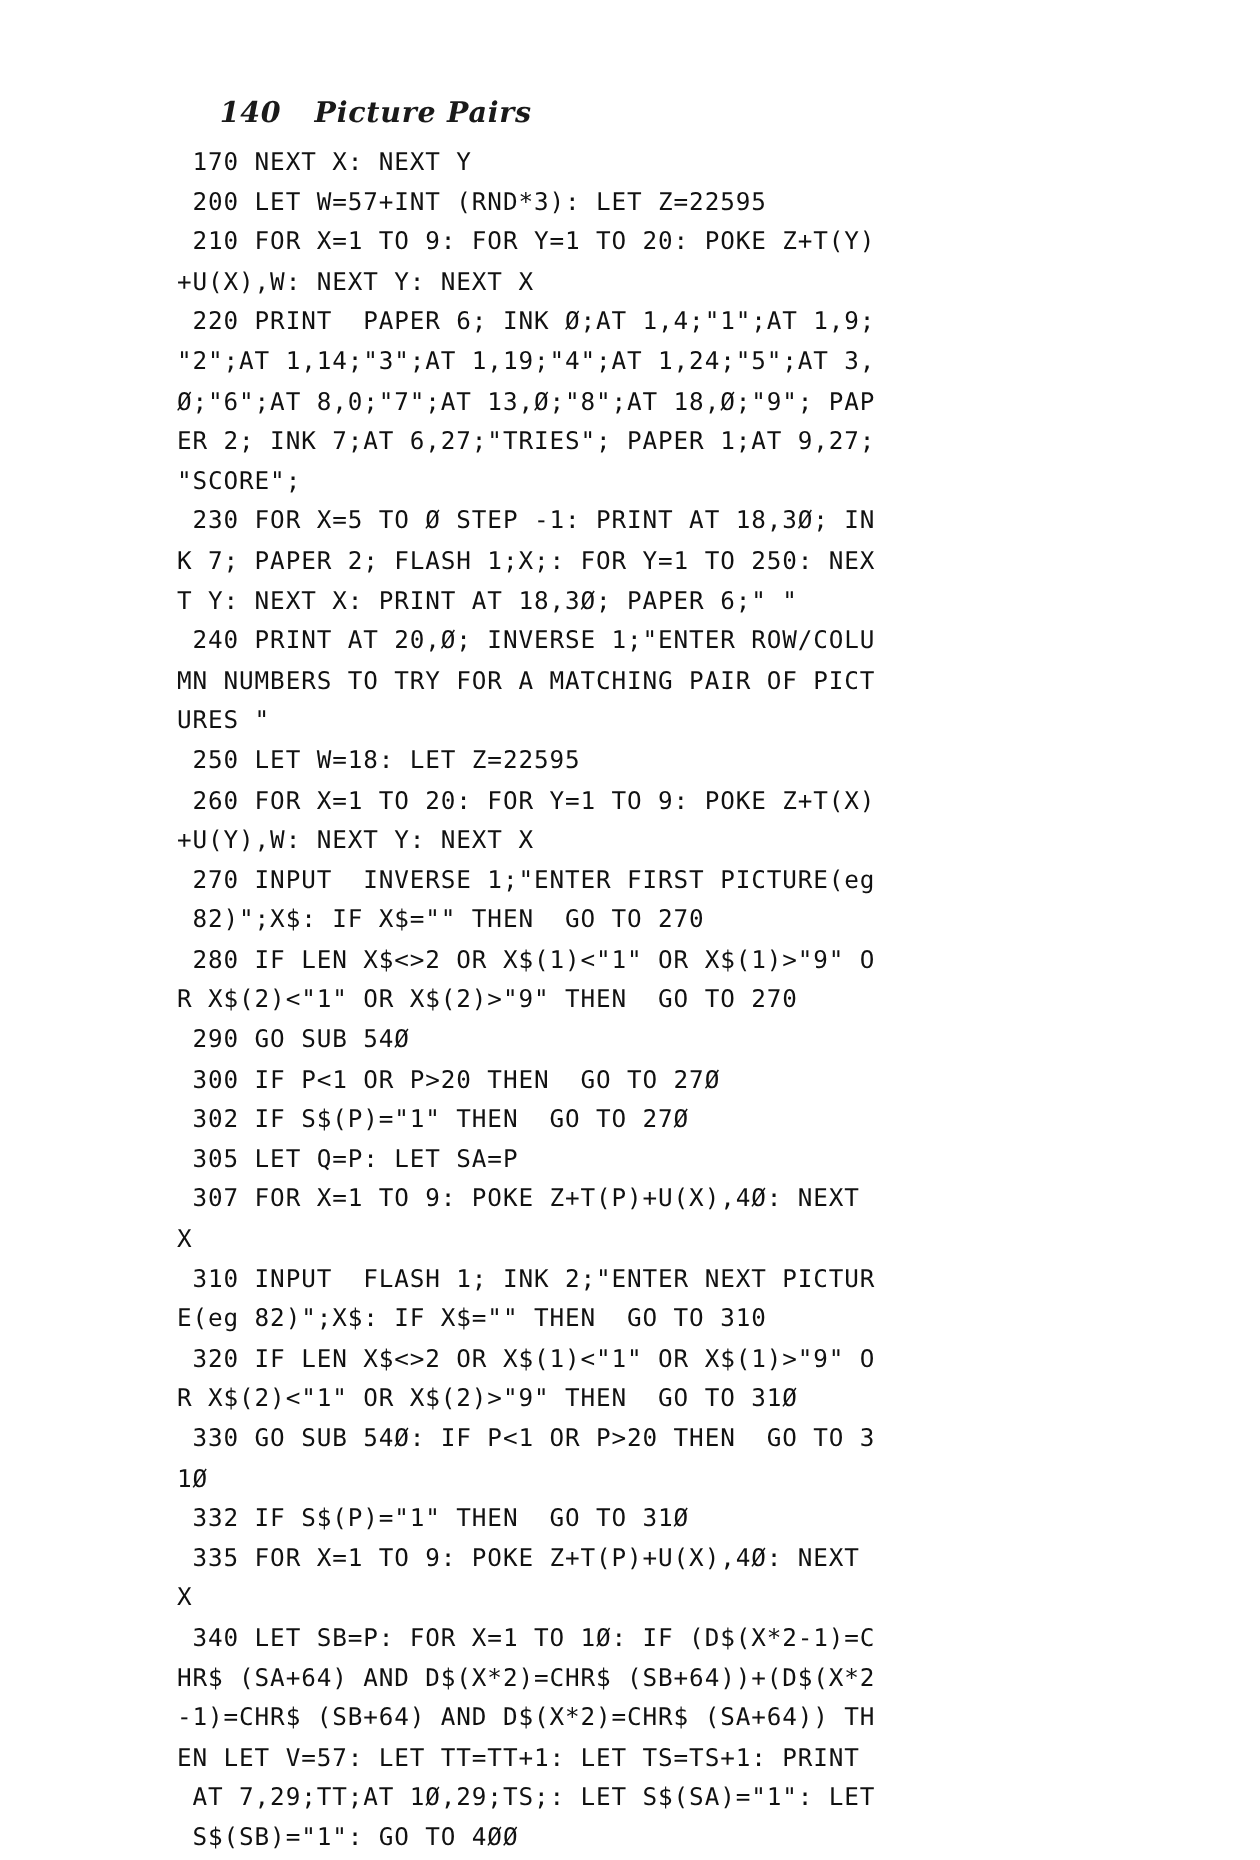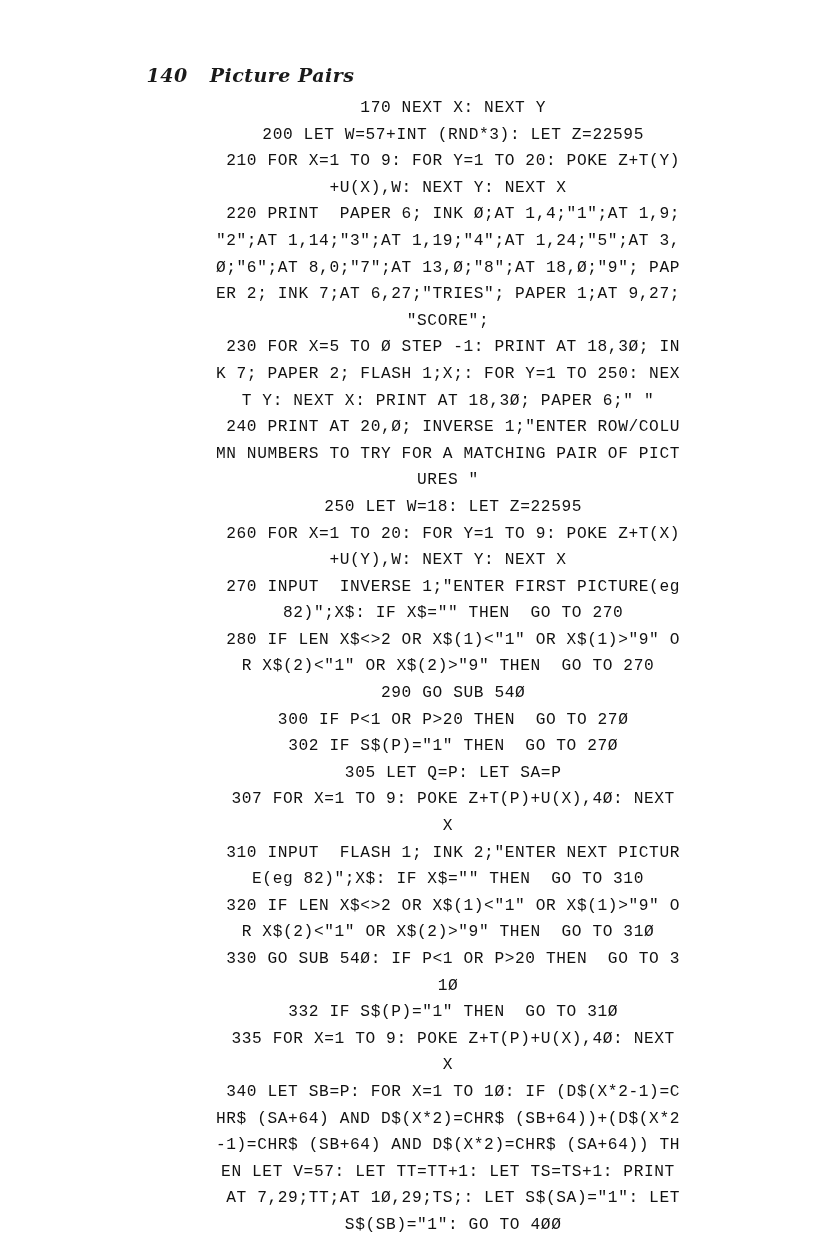--- a/index.html
+++ b/index.html
@@ -11,21 +11,20 @@
     width: 840px;
     height: 1240px;
     position: relative;
     font-family: "DejaVu Sans Mono", monospace;
     color: #1a1a1a;
     overflow: hidden;
   }
   .page {
     position: absolute;
     inset: 0;
-    text-align: center;
   }
   .header {
     position: absolute;
     top: 42px;
     left: 118px;
     font-family: "DejaVu Serif", serif;
     font-style: italic;
     font-weight: bold;
     font-size: 19px;
     letter-spacing: 0.5px;
@@ -43,21 +42,20 @@
     font-family: "DejaVu Sans Mono", monospace;
     font-size: 16.2px;
     line-height: 26.6px;
     letter-spacing: 0.6px;
     color: #111111;
     white-space: pre;
   }
   .line {
     white-space: pre;
     min-height: 26.6px;
-    font-family: Liberation Mono, monospace;
   }
 </style>
 </head>
 <body>
 
 <div class="page">
 
   <div class="header">
     <span class="pagenum">140</span><span>Picture Pairs</span>
   </div>

